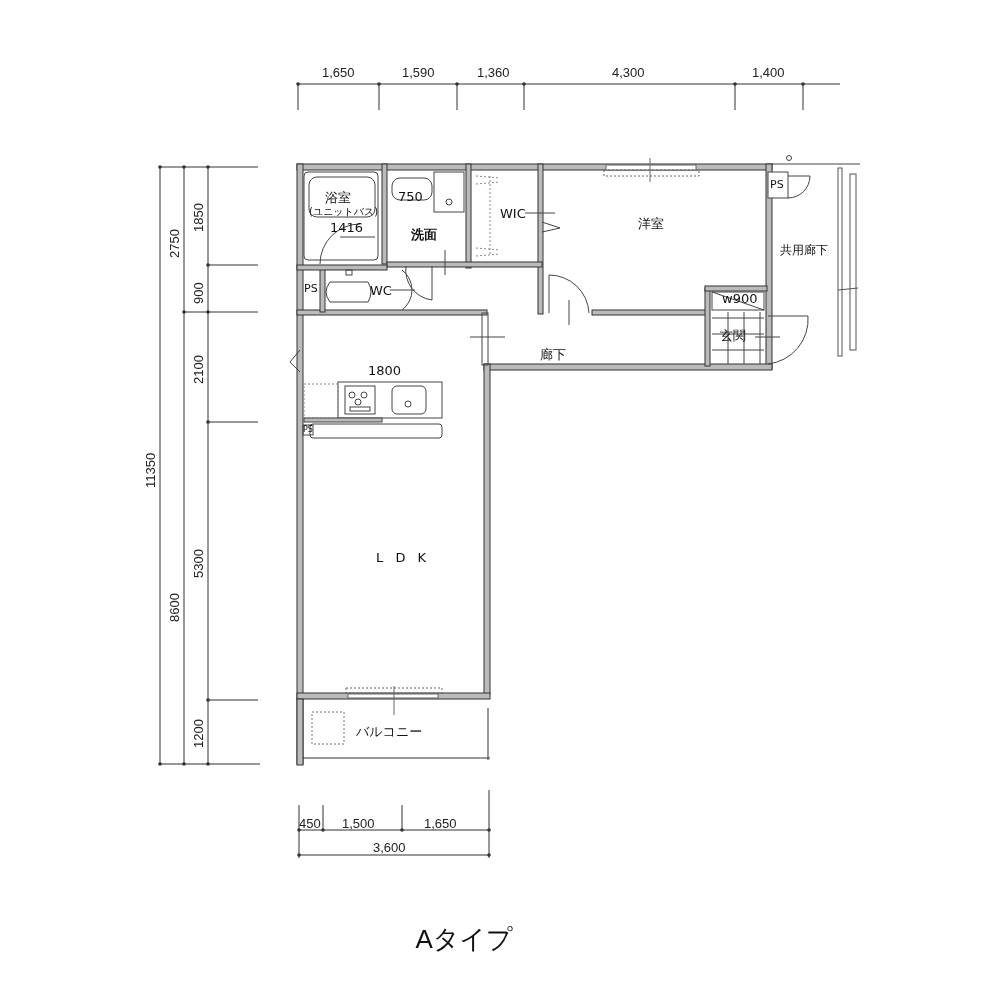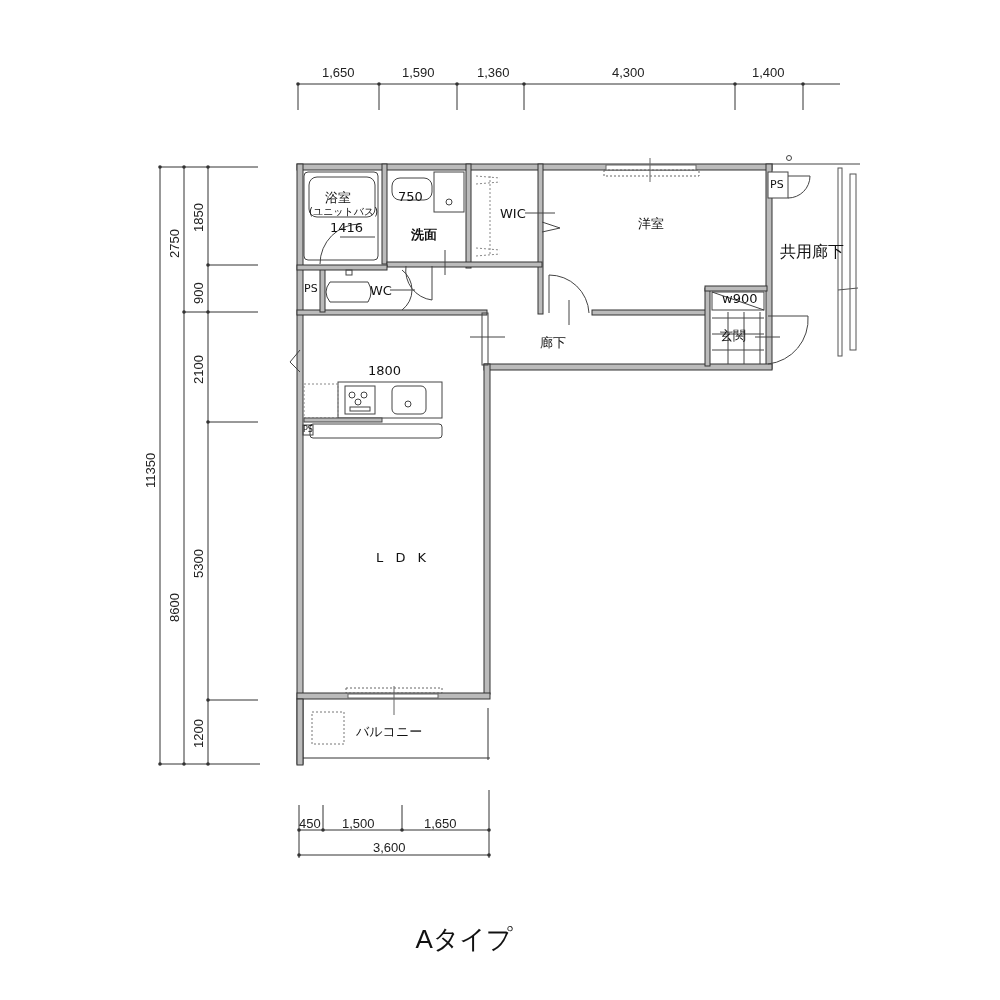--- a/index.html
+++ b/index.html
@@ -226,25 +226,25 @@
 <span class="dim" style="left:424px;top:817px;">1,650</span>
 <span class="dim" style="left:373px;top:841px;">3,600</span>
 
 <span class="lbl" style="left:325px;top:191px;">浴室</span>
 <span class="lbl small" style="left:309px;top:207px;font-size:10px;">(ユニットバス)</span>
 <span class="lbl" style="left:330px;top:221px;">1416</span>
 <span class="lbl" style="left:398px;top:190px;">750</span>
 <span class="lbl" style="left:411px;top:228px;font-weight:bold;">洗面</span>
 <span class="lbl" style="left:500px;top:207px;">WIC</span>
 <span class="lbl" style="left:638px;top:217px;">洋室</span>
-<span class="lbl" style="left:780px;top:244px;font-size:16px;font-family:Liberation Serif, serif;">共用廊下</span>
+<span class="lbl" style="left:780px;top:244px;font-size:12px;font-family:Liberation Serif, serif;">共用廊下</span>
 <span class="lbl small" style="left:770px;top:179px;">PS</span>
 <span class="lbl small" style="left:304px;top:283px;">PS</span>
 <span class="lbl small" style="left:303px;top:426px;font-size:8px;">PS</span>
 <span class="lbl" style="left:370px;top:284px;">WC</span>
 <span class="lbl" style="left:722px;top:292px;">w900</span>
 <span class="lbl" style="left:720px;top:329px;">玄関</span>
-<span class="lbl" style="left:540px;top:336px;font-family:Liberation Serif, serif;">廊下</span>
+<span class="lbl" style="left:540px;top:348px;font-family:Liberation Serif, serif;">廊下</span>
 <span class="lbl" style="left:368px;top:364px;">1800</span>
 <span class="lbl" style="left:364px;top:551px;letter-spacing:4px;margin-left:12px;">L D K</span>
 <span class="lbl" style="left:356px;top:725px;">バルコニー</span>
 
 <div class="title">Aタイプ</div>
 
 </body></html>

